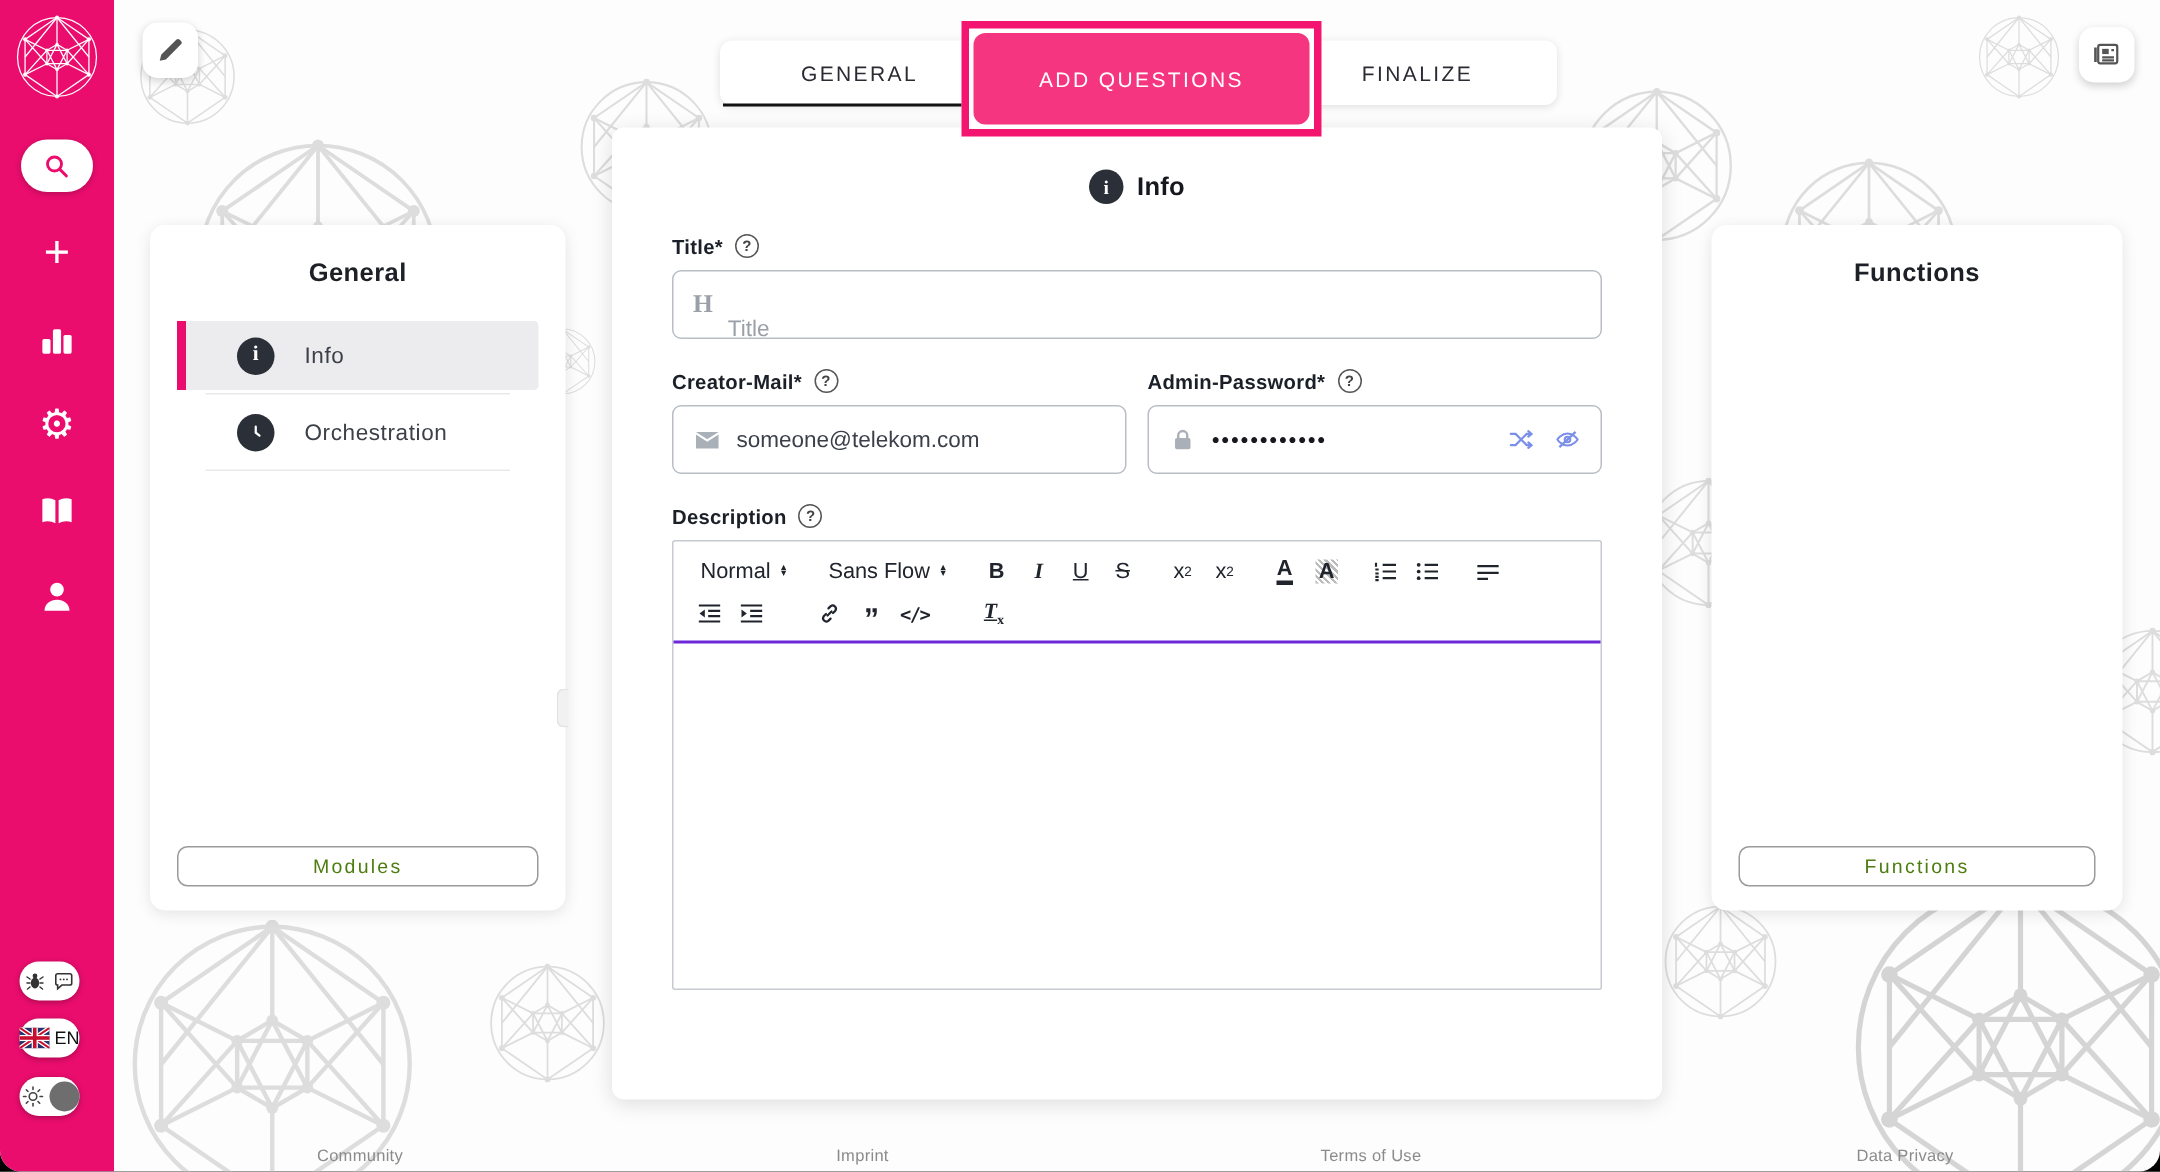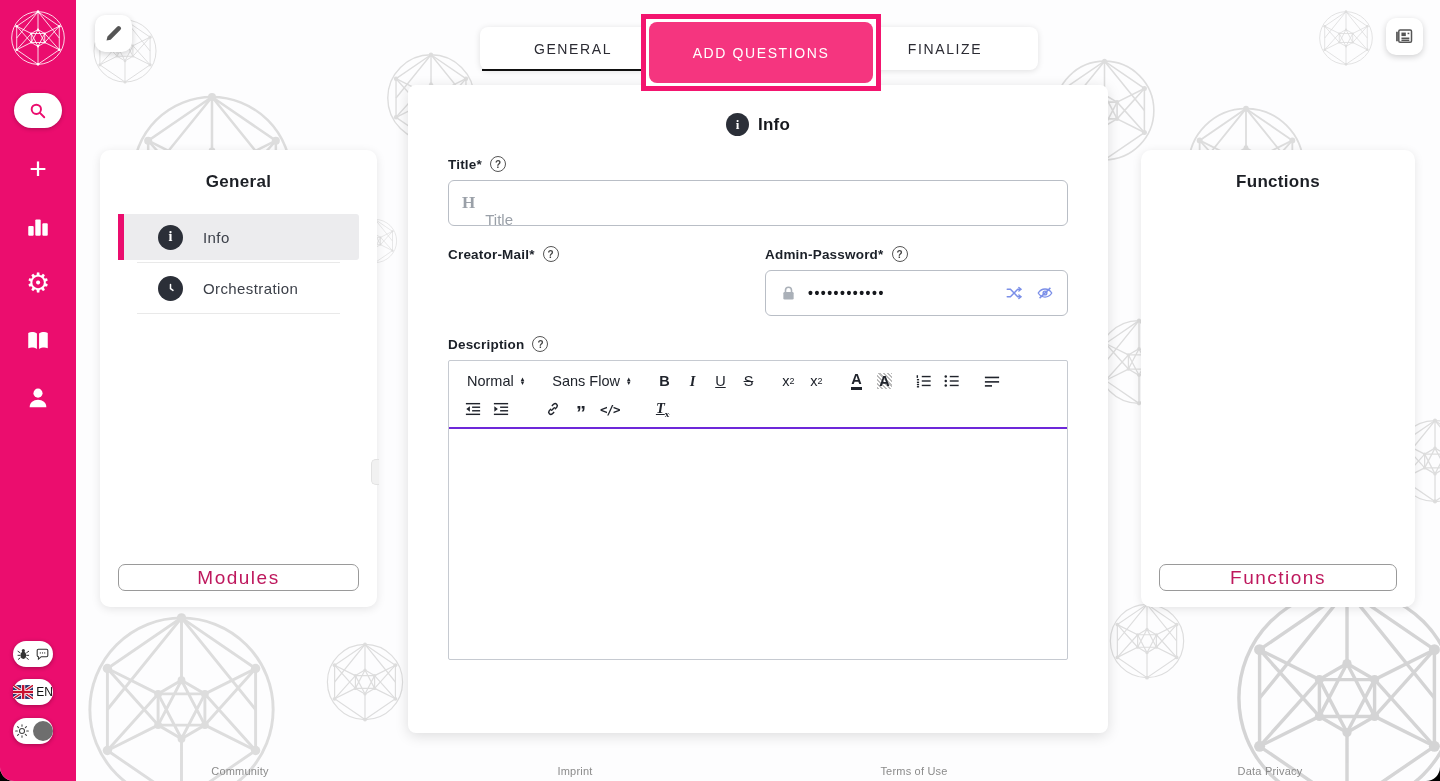--- a/index.html
+++ b/index.html
@@ -51,21 +51,21 @@
   .item-divider { height:1px; background:#e9e9e9; margin:2px 37px; }
   .item-icon-circle { width:25px; height:25px; border-radius:50%; background:#2b2f38; color:#fff; display:flex;
                       align-items:center; justify-content:center; margin-left:40px; flex:0 0 auto; }
   .item-icon-circle .i-glyph { font-family:"Liberation Serif", serif; font-weight:700; font-size:14px; }
   .item-icon-circle svg { width:15px; height:15px; }
   .item-icon-plain { width:25px; height:25px; margin-left:40px; display:flex; align-items:center; justify-content:center; color:#3a3f47; }
   .item-icon-plain svg { width:22px; height:22px; }
   .item-label { margin-left:20px; font-size:15px; color:#3c4049; letter-spacing:.4px; }
   .panel-bottom-btn { position:absolute; left:18px; right:18px; bottom:16px; height:27px; border:1px solid #9a9a9a;
                       border-radius:7px; background:#fff; display:flex; align-items:center; justify-content:center;
-                      font-size:19px; color:#be185d; letter-spacing:1.5px; cursor:pointer; }
+                      font-size:13px; color:#4d7c0f; letter-spacing:1.5px; cursor:pointer; }
   .download-btn { margin:20px 18px 0; height:39px; border:1.5px solid #8ea2ee; border-radius:7px; background:#fff;
                   display:flex; align-items:center; justify-content:center; gap:9px; color:#4d6be4; font-size:15px;
                   letter-spacing:.6px; cursor:pointer; }
   .download-btn svg { width:19px; height:19px; }
 
   
   .main-card { position:absolute; left:408px; top:85px; width:700px; height:648px; background:#fff; border-radius:8px;
                box-shadow:0 3px 14px rgba(0,0,0,.13); z-index:1; padding:0 40px; }
   .card-header { display:flex; align-items:center; justify-content:center; gap:9px; padding-top:28px; }
   .hdr-icon { width:23px; height:23px; border-radius:50%; background:#2b2f38; color:#fff; display:flex;
@@ -364,20 +364,29 @@
       <span class="h-glyph">H</span>
       <span class="placeholder-text">Title</span>
     </div>
 
     <div class="two-col">
       <div class="col">
         <div class="field-label-row">
           <span class="field-label">Creator-Mail*</span>
           <span class="help-circle">?</span>
         </div>
+        <div class="input-box">
+          <span class="lead-ico">
+            <svg viewBox="0 0 24 24" fill="currentColor">
+              <path d="M2.5 5h19l-9.5 6.2z"></path>
+              <path d="M2.5 7.2l9.5 6.1 9.5-6.1V19h-19z"></path>
+            </svg>
+          </span>
+          <span class="value-text">someone@telekom.com</span>
+        </div>
       </div>
       <div class="col">
         <div class="field-label-row">
           <span class="field-label">Admin-Password*</span>
           <span class="help-circle">?</span>
         </div>
         <div class="input-box">
           <span class="lead-ico">
             <svg viewBox="0 0 24 24" fill="currentColor">
               <path d="M7.2 10V8a4.8 4.8 0 019.6 0v2h-2V8a2.8 2.8 0 00-5.6 0v2z"></path>

